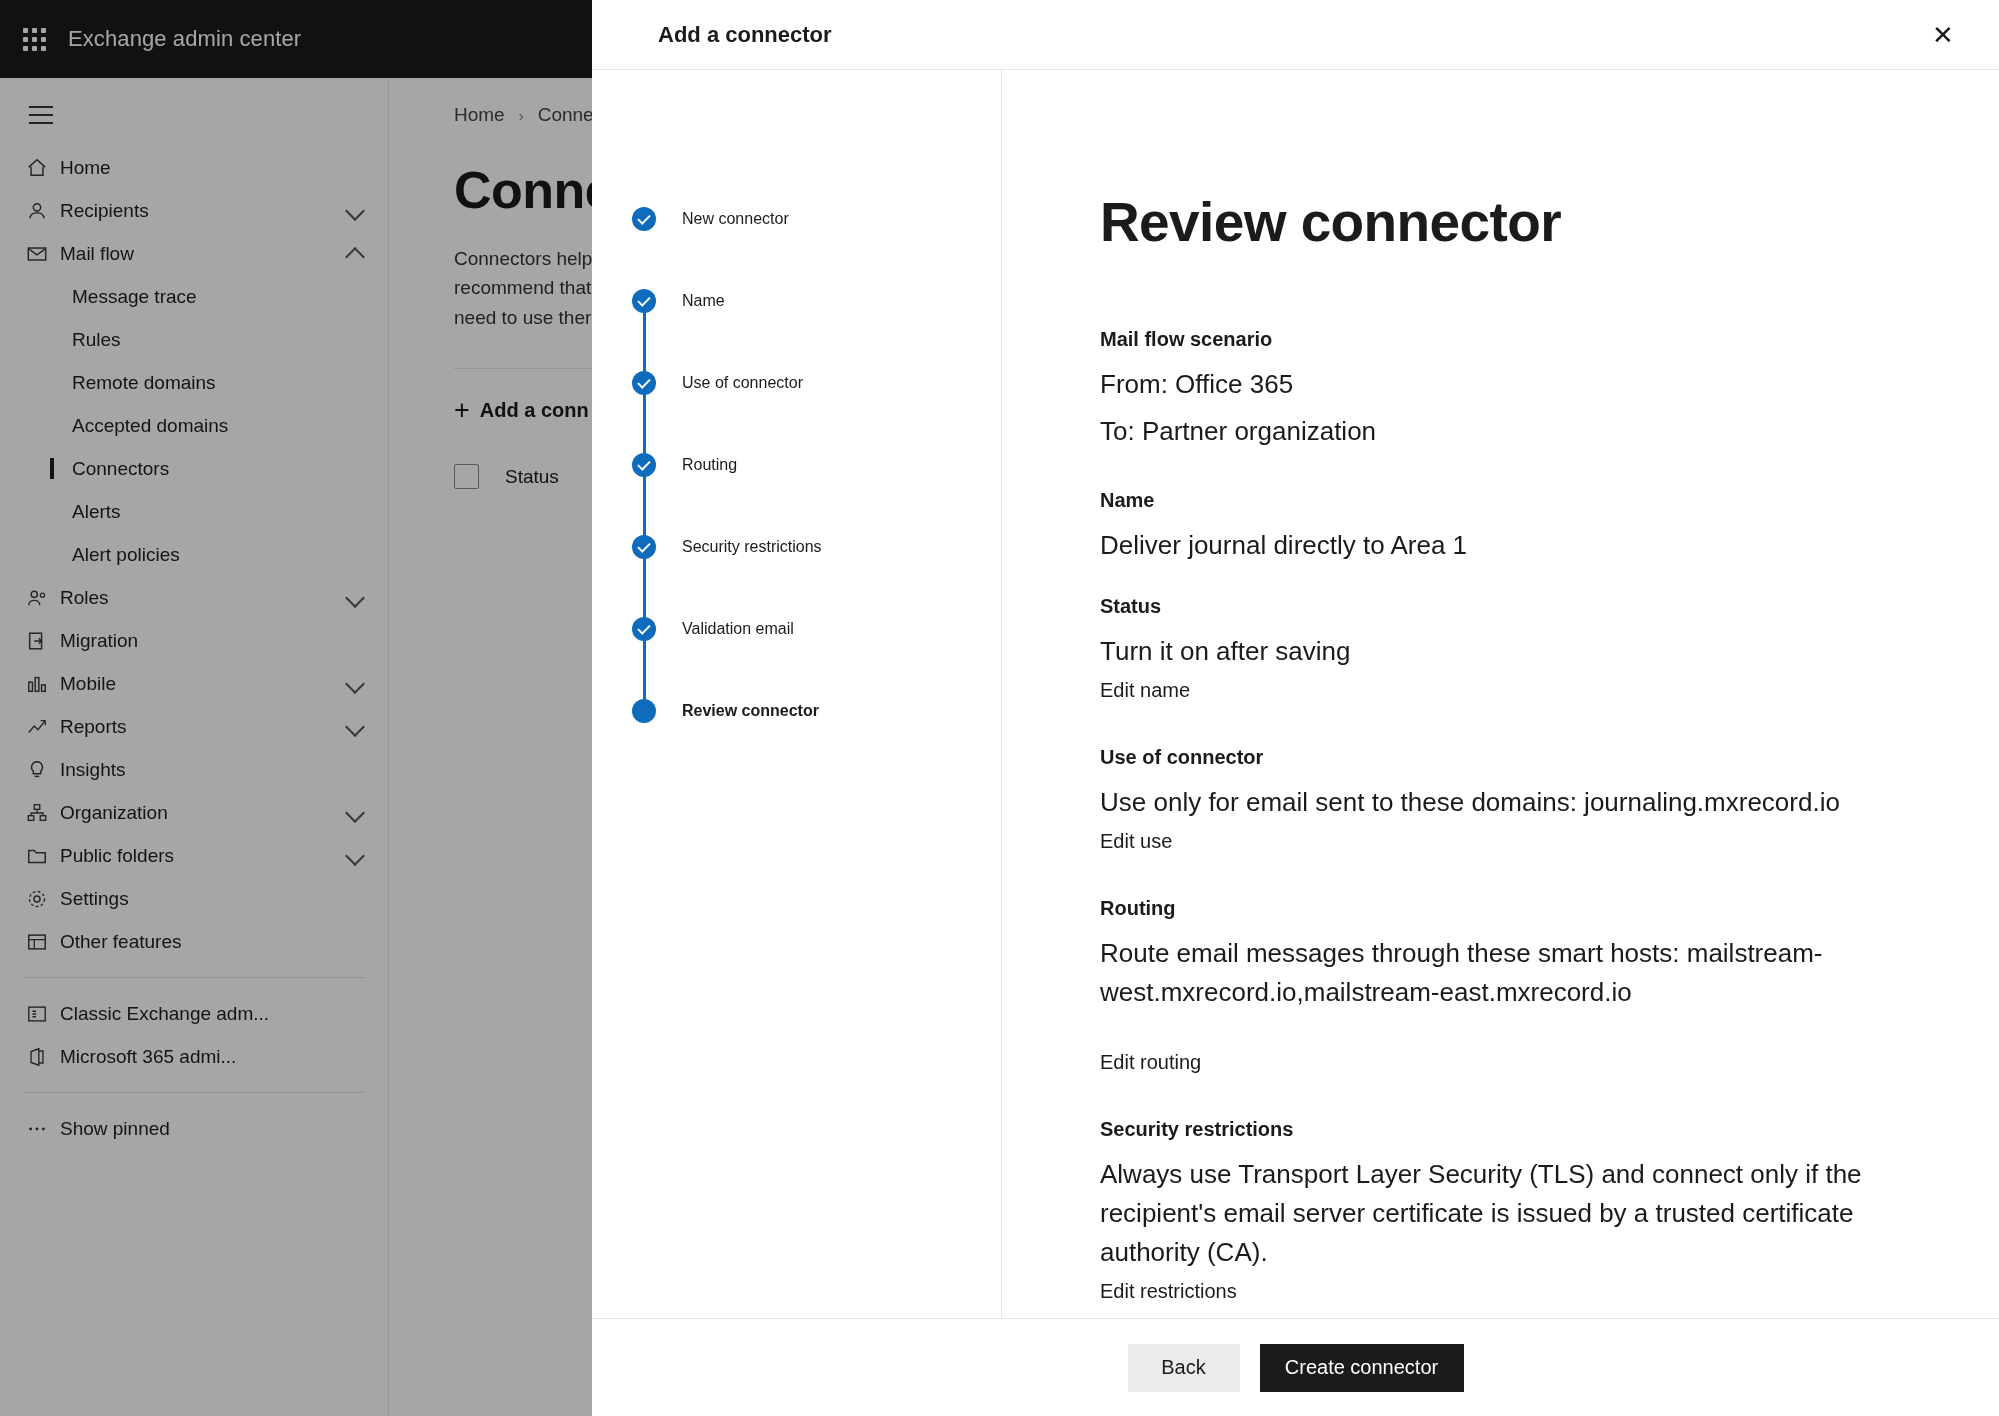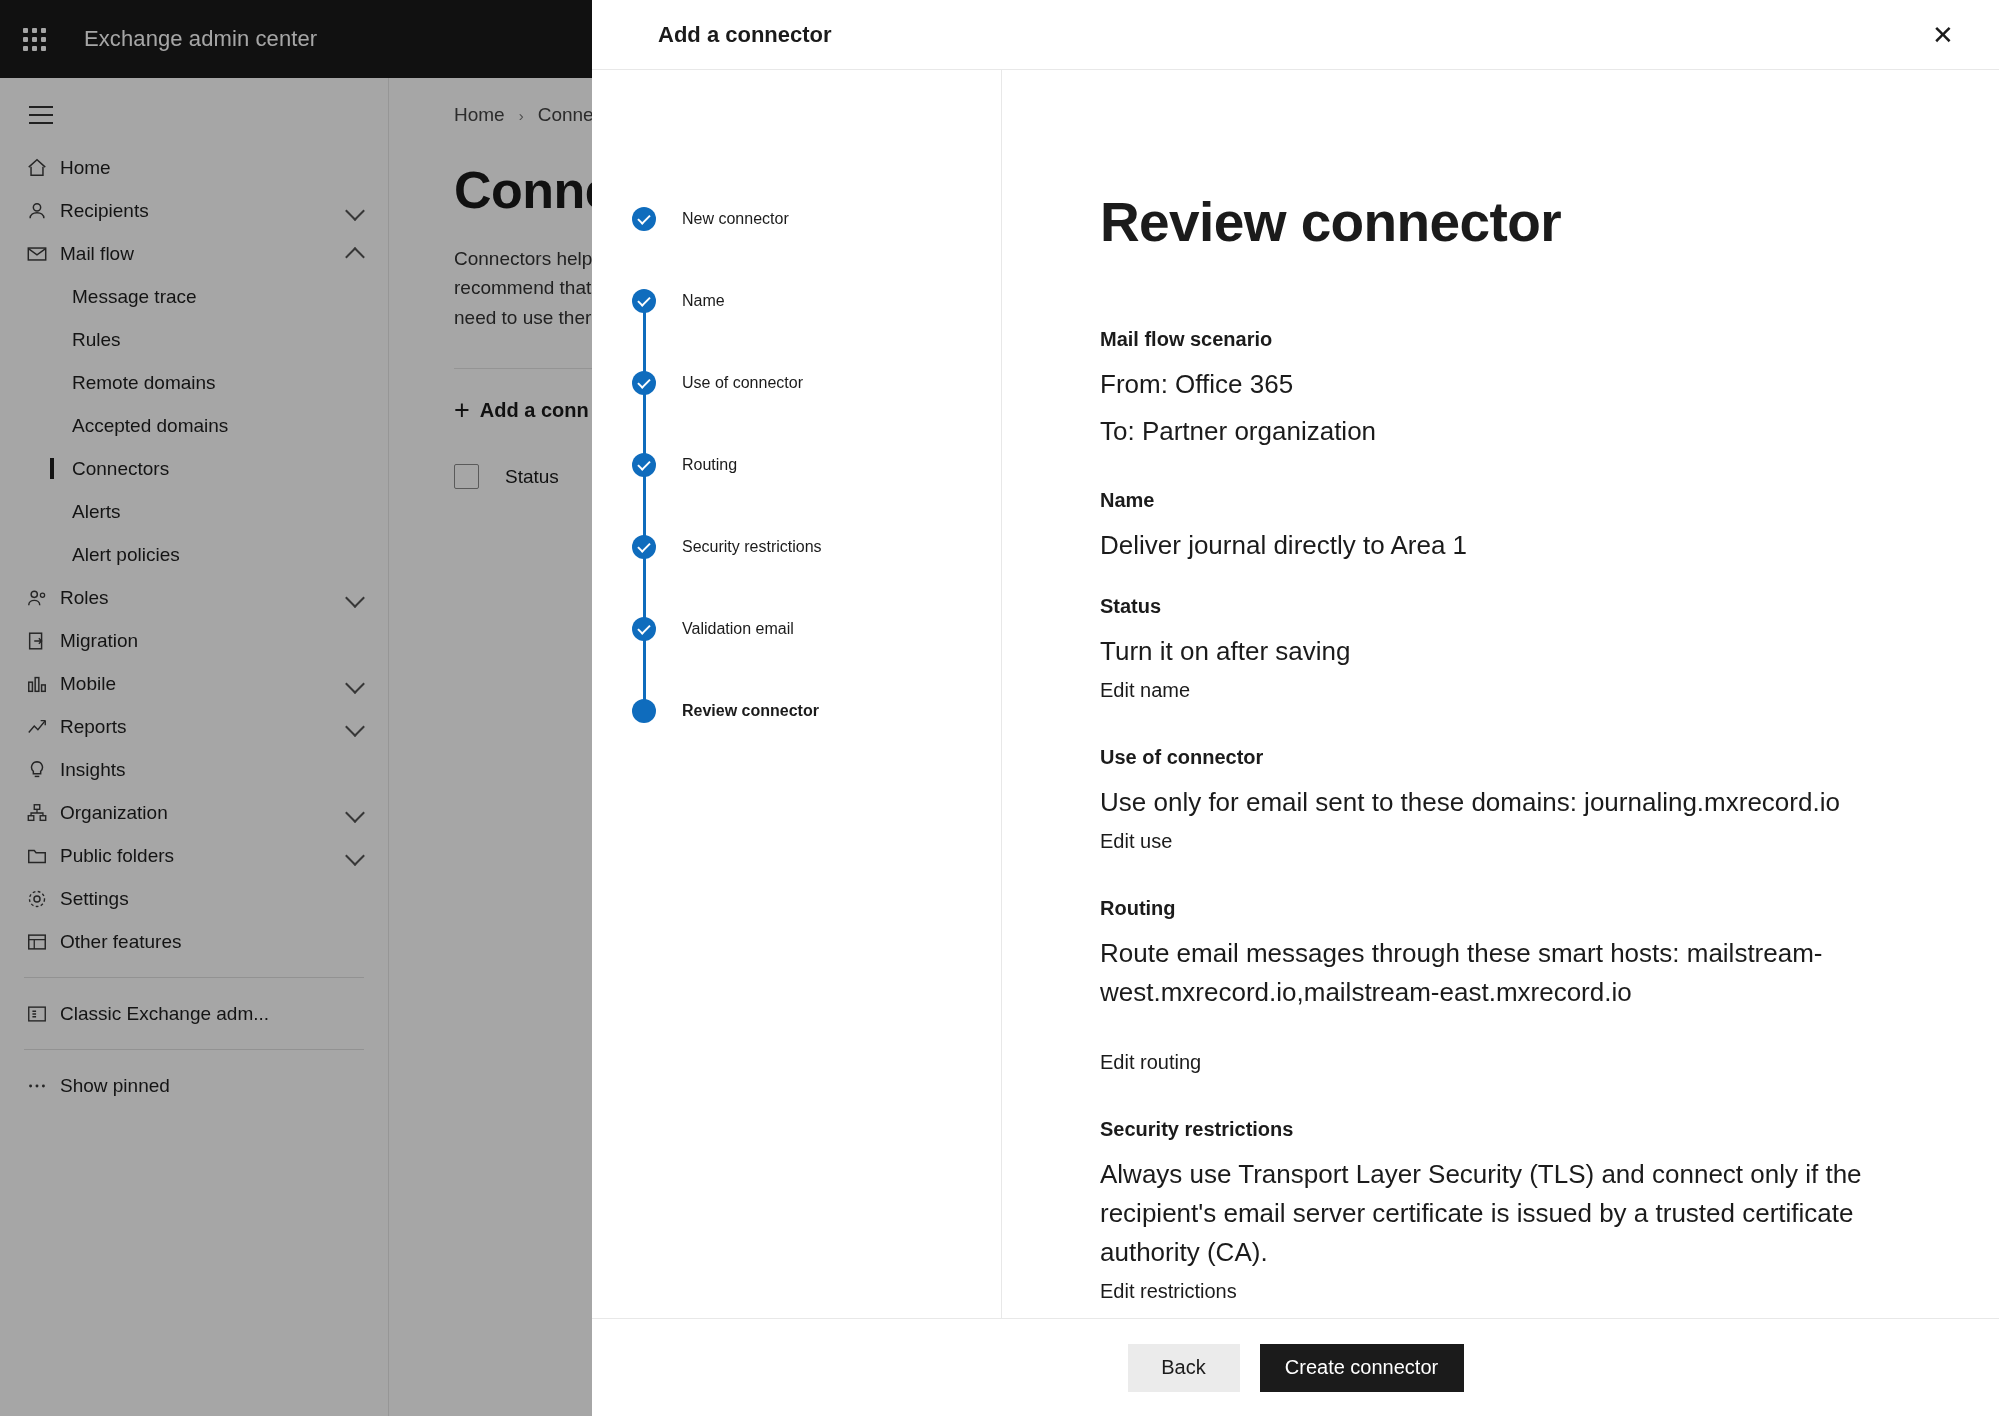--- a/index.html
+++ b/index.html
@@ -32,21 +32,21 @@
     width: 68px; height: 78px;
     display: flex; align-items: center; justify-content: center;
     color: #fff;
   }
   .waffle .grid {
     display: grid; grid-template-columns: repeat(3, 5px);
     grid-template-rows: repeat(3, 5px); gap: 4px;
   }
   .waffle .grid i { display: block; width: 5px; height: 5px; background: #fff; border-radius: 1px; }
   .topbar-title {
-    color: #ffffff; font-size: 22px; letter-spacing: .1px; margin-left: 16px;
+    color: #ffffff; font-size: 22px; letter-spacing: .1px;
   }
 
   .sidebar {
     position: absolute; left: 0; top: 78px;
     width: 389px; height: 1338px;
     background: #ffffff;
     border-right: 1px solid #e6e6e6;
     padding-top: 6px;
   }
   .hamburger {
@@ -368,20 +368,29 @@
       <div class="nav-item">
         <span class="ico">
           <svg width="22" height="22" viewBox="0 0 24 24">
               <rect x="3" y="4.5" width="18" height="15" fill="none" stroke="#3b3b3b" stroke-width="1.5"></rect>
               <path d="M7 9 h4 M7 12 h4 M7 15 h4" stroke="#3b3b3b" stroke-width="1.4"></path>
             </svg>
         </span>
         <span class="label">Classic Exchange adm...</span>
       </div>
 
+      <div class="nav-item">
+        <span class="ico">
+          <svg width="22" height="22" viewBox="0 0 24 24">
+              <path d="M14 3 L5.5 6 v12 L14 21 V3 Z" fill="none" stroke="#3b3b3b" stroke-width="1.5"></path>
+              <path d="M14 5.5 h4.5 v13 H14" fill="none" stroke="#3b3b3b" stroke-width="1.5"></path>
+            </svg>
+        </span>
+        <span class="label">Microsoft 365 admi...</span>
+      </div>
 
       <div class="nav-divider"></div>
 
       <div class="nav-item">
         <span class="ico">
           <svg width="22" height="22" viewBox="0 0 24 24">
               <circle cx="5" cy="12" r="1.6" fill="#3b3b3b"></circle>
               <circle cx="12" cy="12" r="1.6" fill="#3b3b3b"></circle>
               <circle cx="19" cy="12" r="1.6" fill="#3b3b3b"></circle>
             </svg>

